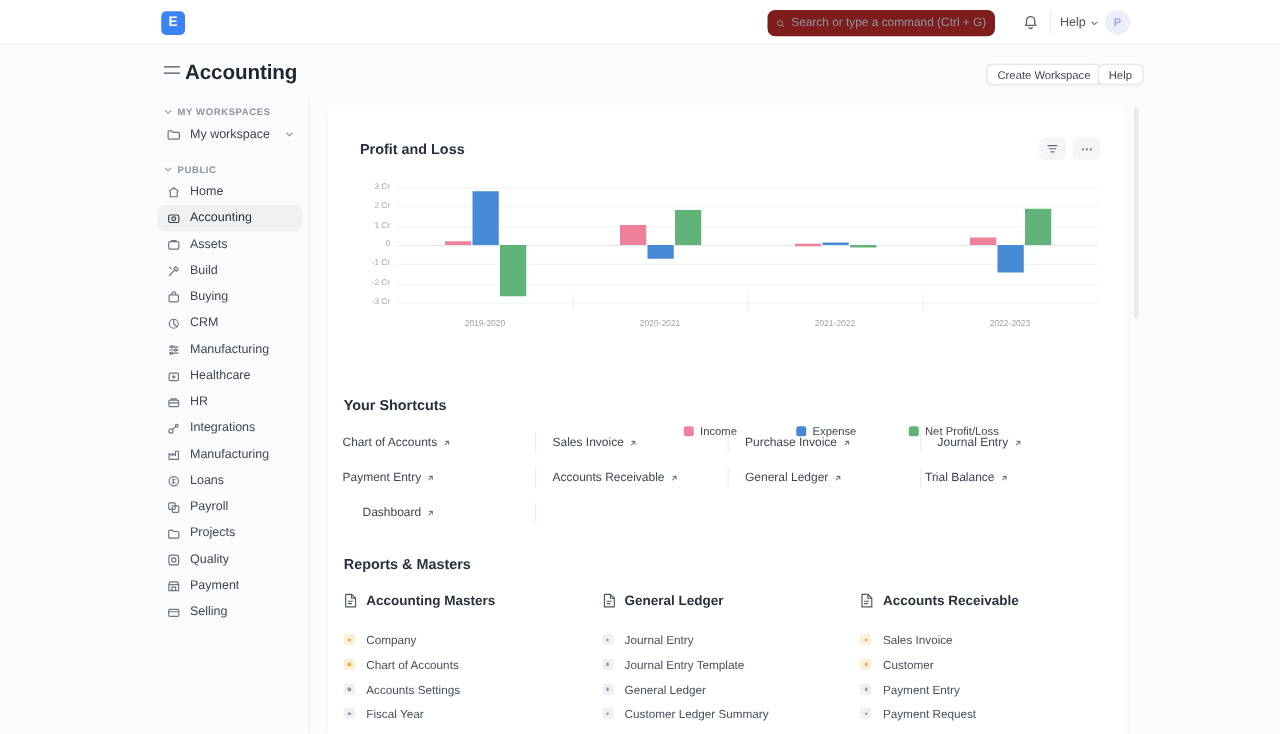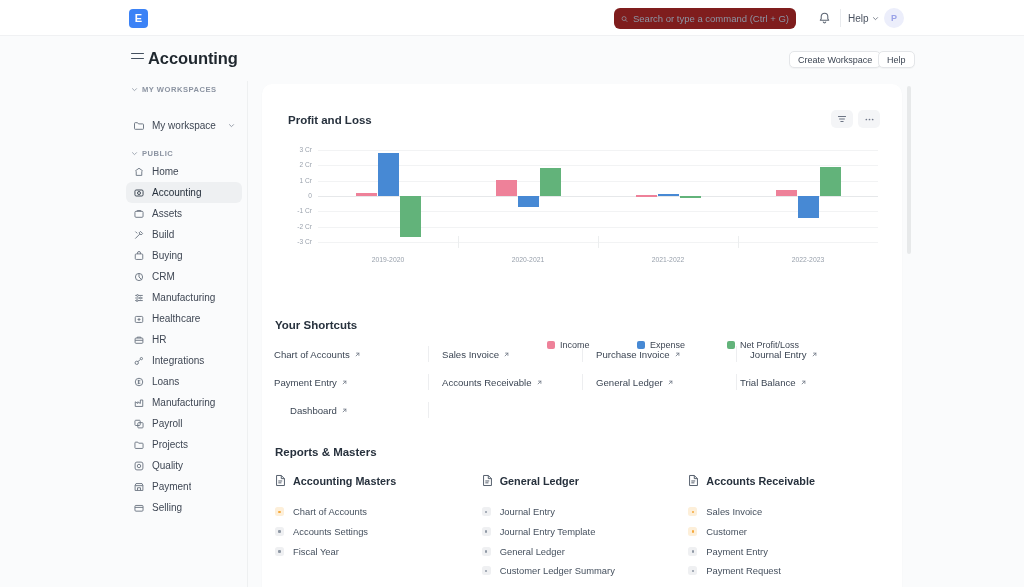--- a/index.html
+++ b/index.html
@@ -80,21 +80,21 @@
   }
   .chev { width:7px; height:7px; flex:none; }
   .sb-item {
     display:flex; align-items:center; gap:7px;
     height:21px; margin:0 6px; padding:0 7px; border-radius:6px;
     font-size:10px; color:#3f4754; cursor:pointer;
   }
   .sb-item.active { background:#eef0f2; color:#26303c; }
   .sb-item .ico { width:12px; height:12px; flex:none; display:flex; align-items:center; justify-content:center; }
   .sb-item .lbl { white-space:nowrap; overflow:hidden; }
-  .sb-ws { margin-top:18px; }
+  .sb-ws { margin-top:0; }
   .sb-ws .caret { margin-left:auto; width:7px; height:7px; }
   .sb-gap { height:9px; }
   .sb-divider { position:absolute; left:247px; top:81px; width:1px; height:506px; background:#eef0f1; }
 
   
   .content {
     position:absolute; left:262px; top:84px; width:640px; height:510px;
     background:#ffffff; border-radius:10px 10px 0 0;
     box-shadow:0 1px 2px rgba(16,24,40,.04);
     overflow:hidden;
@@ -313,33 +313,33 @@
               <circle cx="5" cy="10.4" r="2.2"></circle>
               <circle cx="11.2" cy="4.8" r="1.5"></circle>
               <path d="M6.6 8.8l3.2-2.8"></path>
             </svg>
           </span>
           <span class="lbl">Integrations</span>
         </div>
         <div class="sb-item">
           <span class="ico">
             <svg width="12" height="12" viewBox="0 0 16 16" fill="none" stroke="#6d7683" stroke-width="1.25">
+              <path d="M3 12.6V6.4l3.4 2.2V6.4L9.8 8.6V4h3.2v8.6z" stroke-linejoin="round"></path>
+            </svg>
+          </span>
+          <span class="lbl">Manufacturing</span>
+        </div>
+        <div class="sb-item">
+          <span class="ico">
+            <svg width="12" height="12" viewBox="0 0 16 16" fill="none" stroke="#6d7683" stroke-width="1.25">
               <circle cx="8" cy="8" r="5"></circle>
               <path d="M6.2 6.4h3.6M6.2 9.6h3.6M7.4 5.2v5.6"></path>
             </svg>
           </span>
           <span class="lbl">Loans</span>
-        </div>
-        <div class="sb-item">
-          <span class="ico">
-            <svg width="12" height="12" viewBox="0 0 16 16" fill="none" stroke="#6d7683" stroke-width="1.25">
-              <path d="M3 12.6V6.4l3.4 2.2V6.4L9.8 8.6V4h3.2v8.6z" stroke-linejoin="round"></path>
-            </svg>
-          </span>
-          <span class="lbl">Manufacturing</span>
         </div>
         <div class="sb-item">
           <span class="ico">
             <svg width="12" height="12" viewBox="0 0 16 16" fill="none" stroke="#6d7683" stroke-width="1.25">
               <rect x="2.6" y="3" width="7" height="7" rx="1.1"></rect>
               <rect x="6.4" y="6.2" width="7" height="7" rx="1.1"></rect>
             </svg>
           </span>
           <span class="lbl">Payroll</span>
         </div>
@@ -555,20 +555,26 @@
               <path d="M2 1.6h6l4 4v8.8H2z"></path>
               <path d="M8 1.6v4h4"></path>
               <path d="M4.2 8.6h5M4.2 11h4"></path>
             </svg>
             <span class="t">Accounting Masters</span>
           </div>
           <div class="rm-li">
             <span class="dot" style="background:#fdefd9">
               <span style="background:#f6a93b"></span>
             </span>
+            <span class="n">Company</span>
+          </div>
+          <div class="rm-li">
+            <span class="dot" style="background:#fdefd9">
+              <span style="background:#f6a93b"></span>
+            </span>
             <span class="n">Chart of Accounts</span>
           </div>
           <div class="rm-li">
             <span class="dot" style="background:#eff0f2">
               <span style="background:#8f98a4"></span>
             </span>
             <span class="n">Accounts Settings</span>
           </div>
           <div class="rm-li">
             <span class="dot" style="background:#eff0f2">

